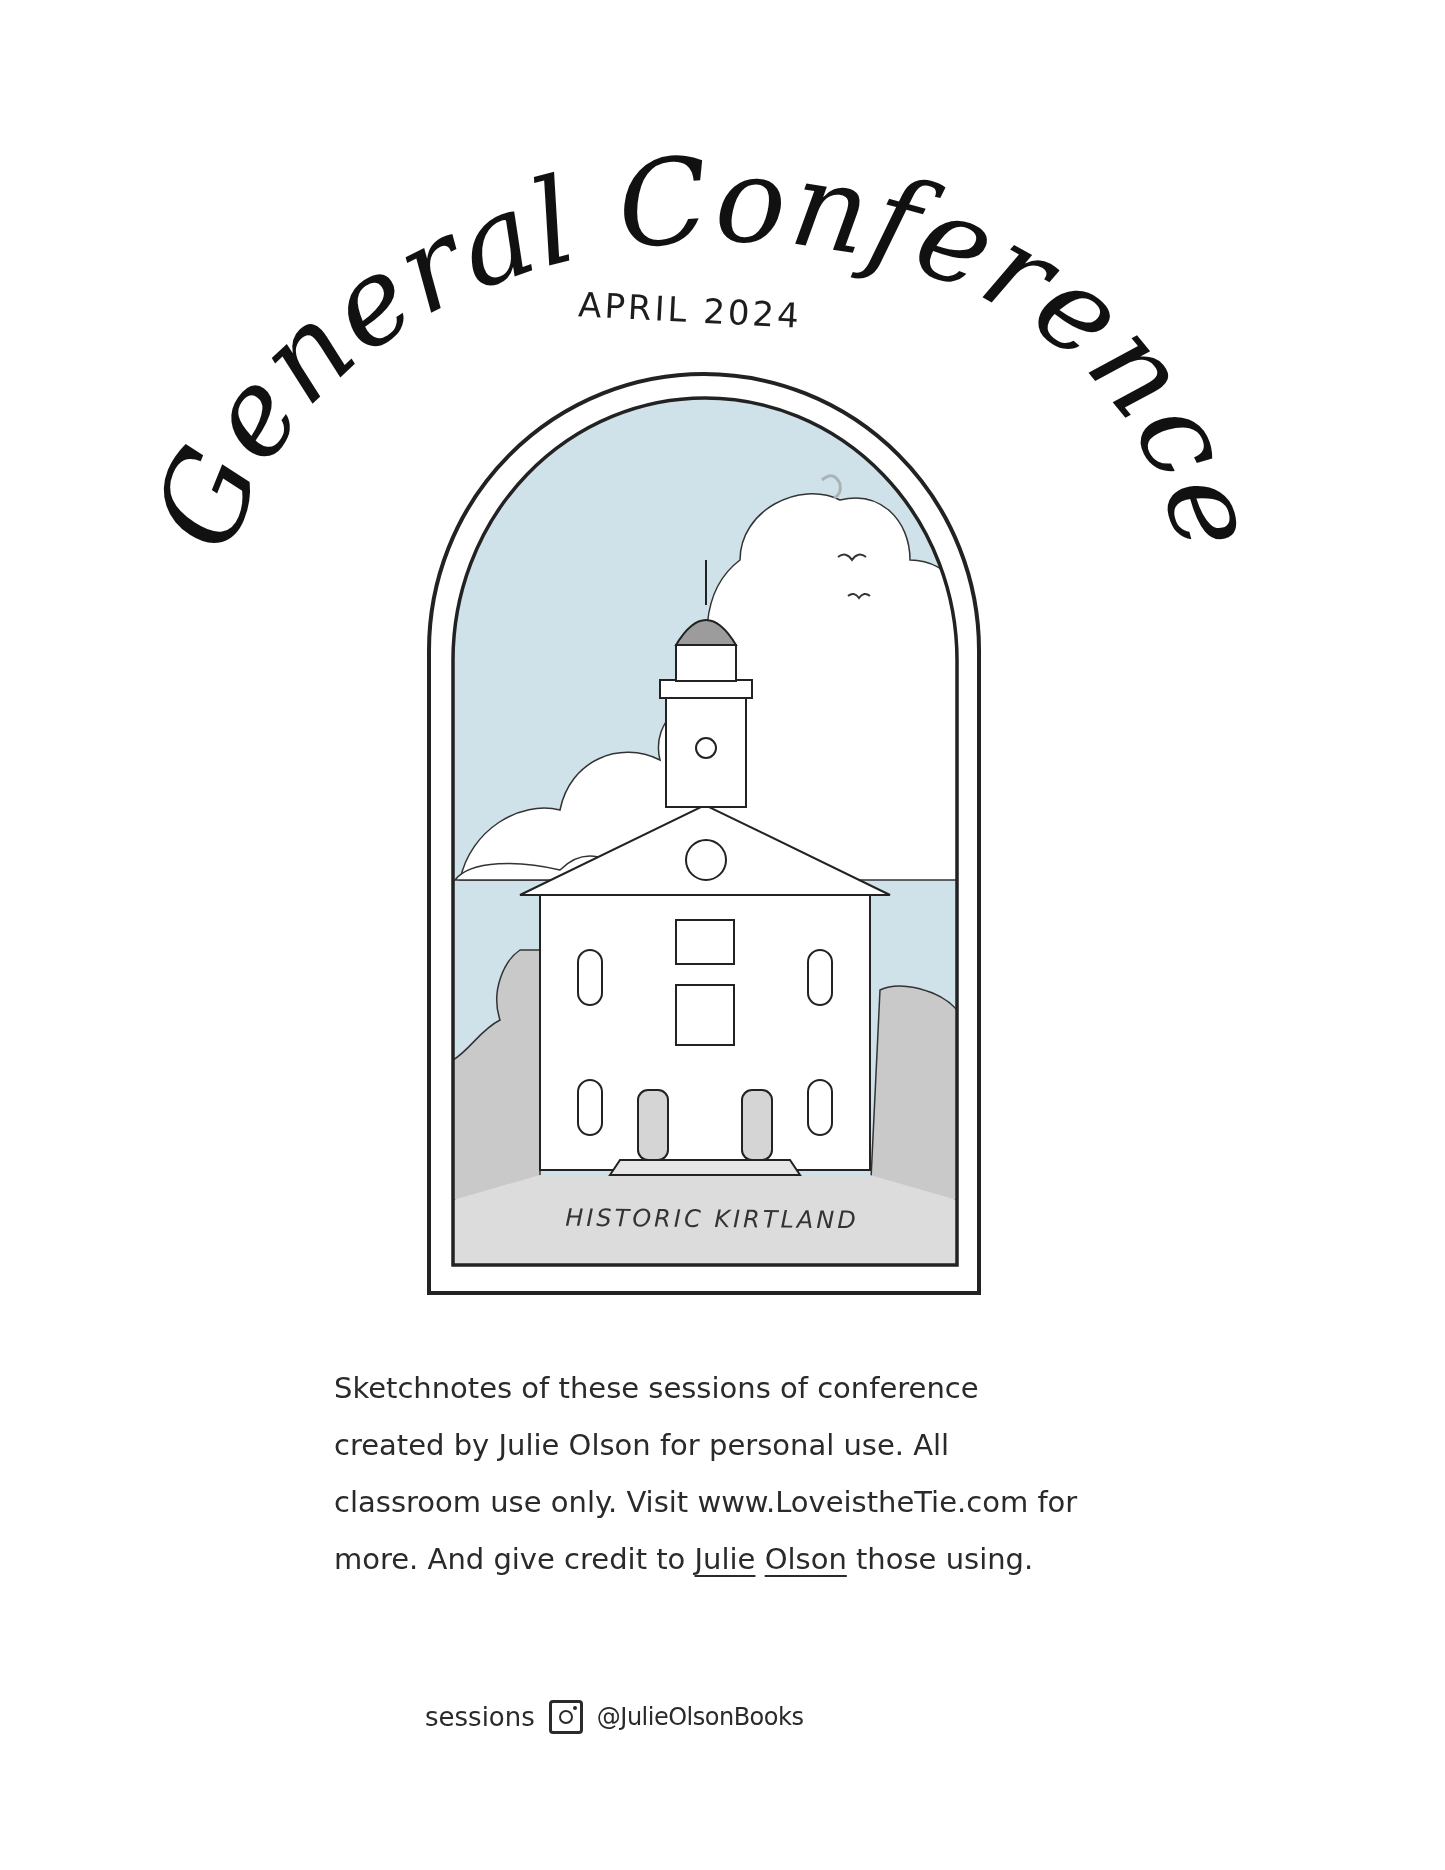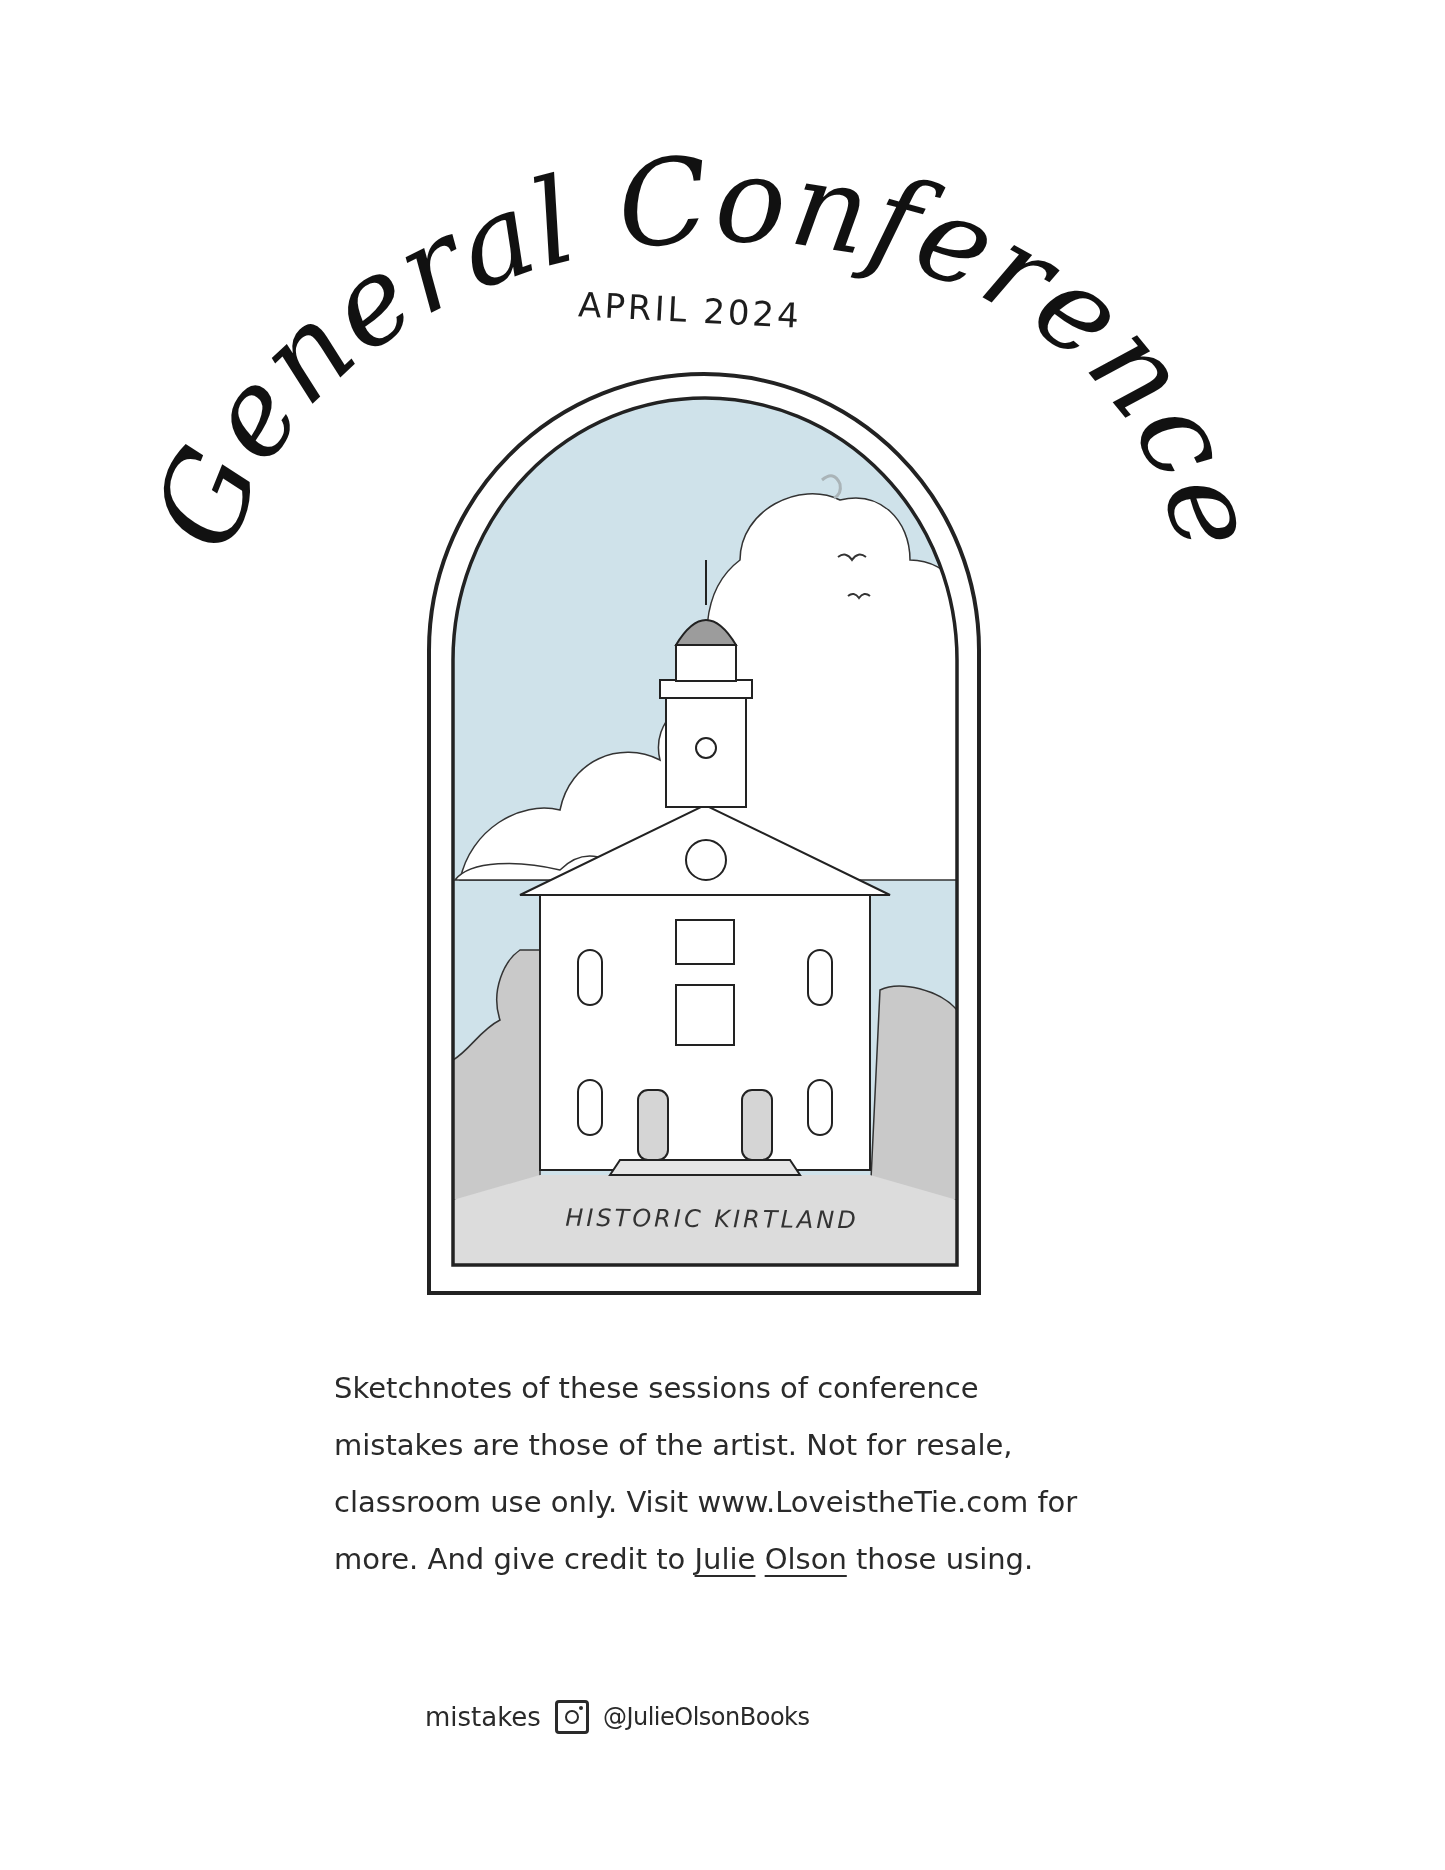--- a/index.html
+++ b/index.html
@@ -93,22 +93,22 @@
     </g>
   </g>
 
   <path d="M 453 1265 L 453 660 A 252 262 0 0 1 957 660 L 957 1265 Z" fill="none" stroke="#222" stroke-width="3.5"></path>
 </svg>
 
 <div class="caption">HISTORIC KIRTLAND</div>
 
 <div class="notes">
   <span class="line">Sketchnotes of these sessions of conference</span>
-  <span class="line">mistakes are those of the artist. Not for resale,</span>
+  <span class="line">created by Julie Olson for personal use. All</span>
   <span class="line">classroom use only. Visit www.LoveistheTie.com for</span>
   <span class="line"><span>more. And give credit to </span><span class="ul">Julie</span> <span class="ul">Olson</span><span> those using.</span></span>
 </div>
 
 <div class="insta">
-  <span class="lbl">mistakes</span>
+  <span class="lbl">sessions</span>
   <span class="ig-icon"></span>
   <span class="handle">@JulieOlsonBooks</span>
 </div>
 
 </body></html>

